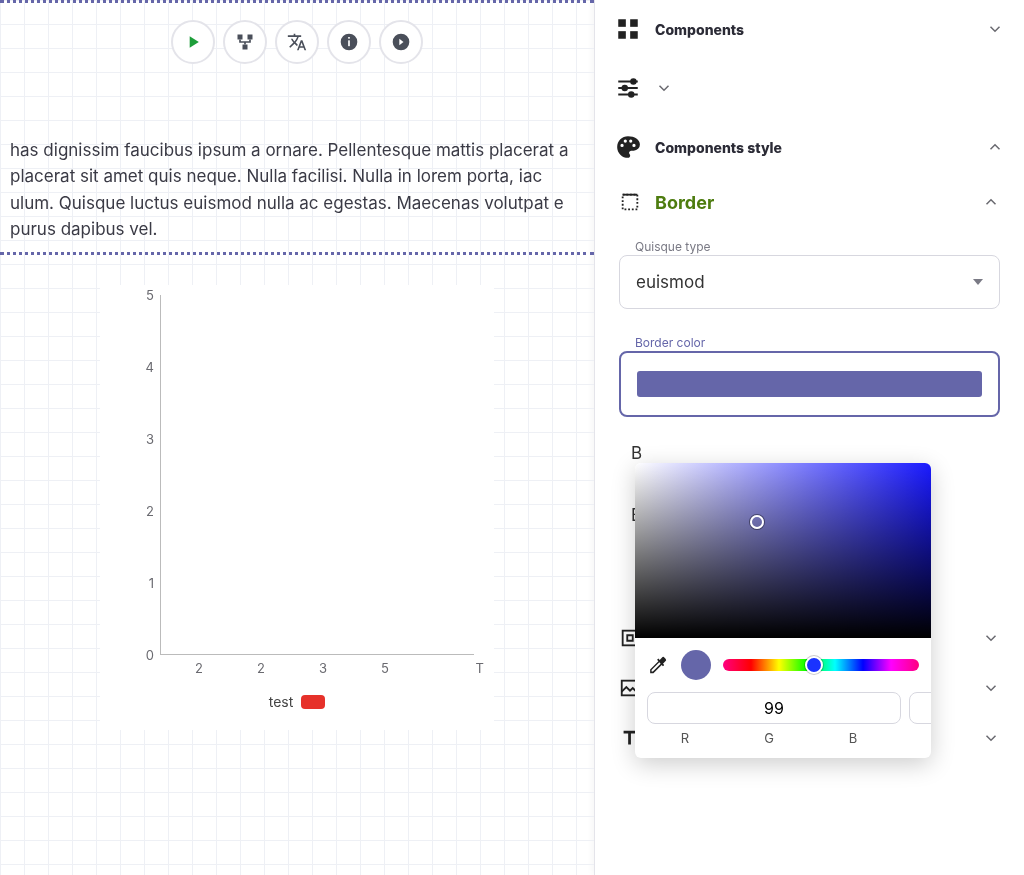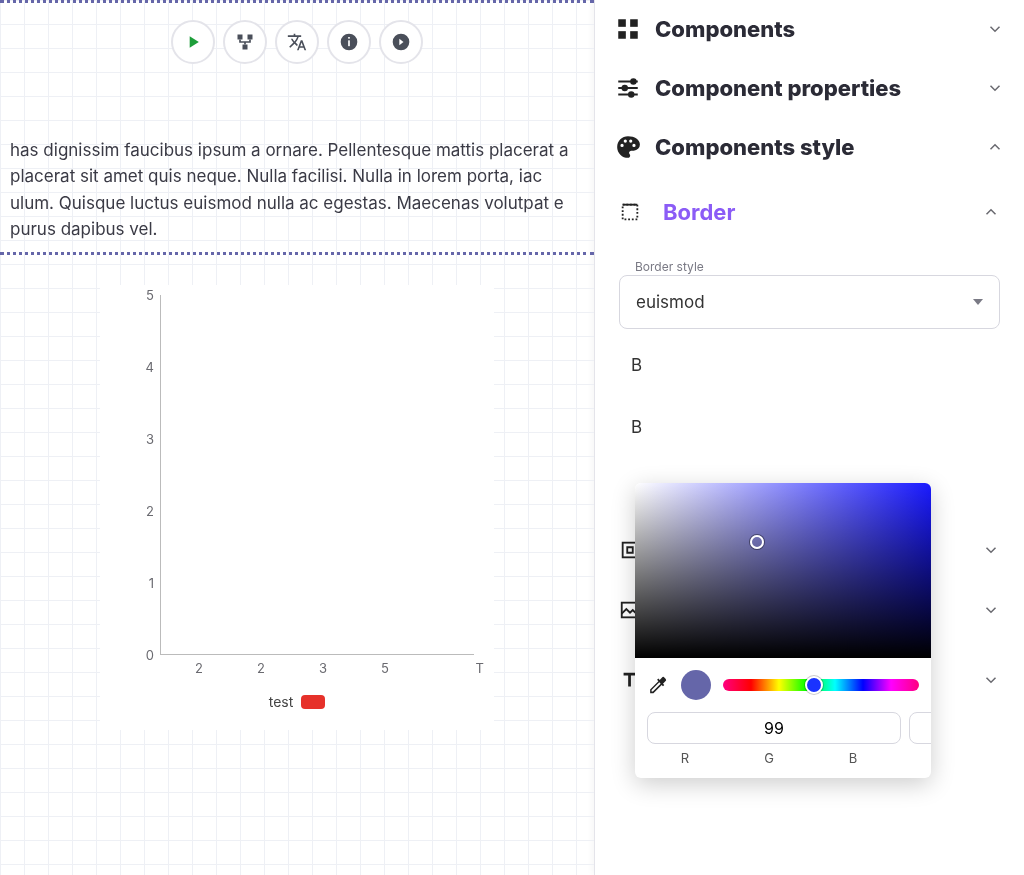--- a/index.html
+++ b/index.html
@@ -58,26 +58,26 @@
   .xlab{position:absolute;top:100%;margin-top:6px;font-size:13px;color:#6a6a70}
   .legend{display:flex;justify-content:center;align-items:center;gap:8px;margin-top:38px;font-size:14px;color:#444}
   .legend .sw{width:24px;height:14px;border-radius:4px;background:var(--red)}
   
   .side{
     width:430px;flex-shrink:0;border-left:1px solid var(--border);
     background:#fff;display:flex;flex-direction:column;padding-bottom:20px;
     box-shadow:-2px 0 6px rgba(0,0,0,.04);
   }
   .acc{padding:16px 20px;display:flex;align-items:center;gap:14px;border-bottom:1px solid rgba(0,0,0,0);cursor:pointer}
-  .acc h2{margin:0;font-size:22px;font-weight:800;flex:1}
+  .acc h2{margin:0;font-size:14px;font-weight:800;flex:1}
   .acc .icn{width:26px;height:26px;color:#222}
   .chev{width:18px;height:18px;color:#6a6a70}
   .panel-body{padding:0 24px 20px 24px;position:relative}
   .subacc{display:flex;align-items:center;gap:14px;padding:14px 24px;cursor:pointer}
-  .subacc h3{margin:8px;font-size:22px;font-weight:700;flex:1;color:#8b5cf6}
+  .subacc h3{margin:0;font-size:18px;font-weight:700;flex:1;color:#4d7c0f}
   .subacc .icn{width:22px;height:22px;color:#222}
   .field{margin-top:8px}
   .olabel{font-size:12px;color:#7a7a85;margin-bottom:-7px;margin-left:12px;background:#fff;padding:0 4px;display:inline-block;position:relative;z-index:1}
   .selectbox{height:54px;border:1px solid #d7d7df;border-radius:8px;display:flex;align-items:center;justify-content:space-between;padding:0 16px;font-size:17px;color:#333;background:#fff}
   .field.color .selectbox{border:2px solid var(--accent);height:66px;cursor:pointer}
   .swatch{height:26px;border-radius:3px;flex:1;background:var(--accent);}
   .dropdown-caret{width:0;height:0;border-left:5px solid transparent;border-right:5px solid transparent;border-top:6px solid #7a7a85}
   
   .picker{
     position:absolute;top:236px;left:40px;width:296px;background:#fff;border-radius:6px;
@@ -201,21 +201,20 @@
         </svg>
     </div>
 
     <div class="acc">
       <svg class="icn" viewBox="0 0 24 24" fill="none" stroke="currentColor" stroke-width="2">
           <path d="M3 6h12M21 6h-2M3 12h4M21 12h-10M3 18h10M21 18h-4"></path>
           <circle cx="17" cy="6" r="2" fill="currentColor"></circle>
           <circle cx="9" cy="12" r="2" fill="currentColor"></circle>
           <circle cx="15" cy="18" r="2" fill="currentColor"></circle>
         </svg>
-      <h2>Component properties</h2>
       <svg class="chev" viewBox="0 0 24 24" fill="none" stroke="currentColor" stroke-width="2">
           <path d="M6 9l6 6 6-6"></path>
         </svg>
     </div>
 
     <div class="acc">
       <svg class="icn" viewBox="0 0 24 24" fill="currentColor">
           <path d="M12 2a10 10 0 1 0 0 20c1.1 0 2-.9 2-2 0-.5-.2-1-.5-1.3-.3-.4-.5-.8-.5-1.3 0-1.1.9-2 2-2h2.3A5.7 5.7 0 0 0 23 9.7C23 5.2 18.1 2 12 2zM6.5 12a1.5 1.5 0 1 1 0-3 1.5 1.5 0 0 1 0 3zm3-4a1.5 1.5 0 1 1 0-3 1.5 1.5 0 0 1 0 3zm5 0a1.5 1.5 0 1 1 0-3 1.5 1.5 0 0 1 0 3zm3 4a1.5 1.5 0 1 1 0-3 1.5 1.5 0 0 1 0 3z"></path>
         </svg>
       <h2>Components style</h2>
@@ -231,27 +230,33 @@
         </svg>
       <h3>Border</h3>
       <svg class="chev" viewBox="0 0 24 24" fill="none" stroke="currentColor" stroke-width="2">
           <path d="M6 15l6-6 6 6"></path>
         </svg>
     </div>
 
     <div class="panel-body">
 
       <div class="field">
-        <span class="olabel">Border style</span>
+        <span class="olabel">Quisque type</span>
         <div class="selectbox">
           <span>euismod</span>
           <span class="dropdown-caret"></span>
         </div>
       </div>
 
+      <div class="field color" style="margin-top:22px">
+        <span class="olabel" style="color:var(--accent)">Border color</span>
+        <div class="selectbox">
+          <div class="swatch"></div>
+        </div>
+      </div>
 
       <div style="position:relative;height:44px;margin-top:26px">
         <span class="hidden-opt">B</span>
       </div>
       <div style="position:relative;height:44px;margin-top:18px">
         <span class="hidden-opt">B</span>
       </div>
 
       <div class="picker">
         <div class="satval">

